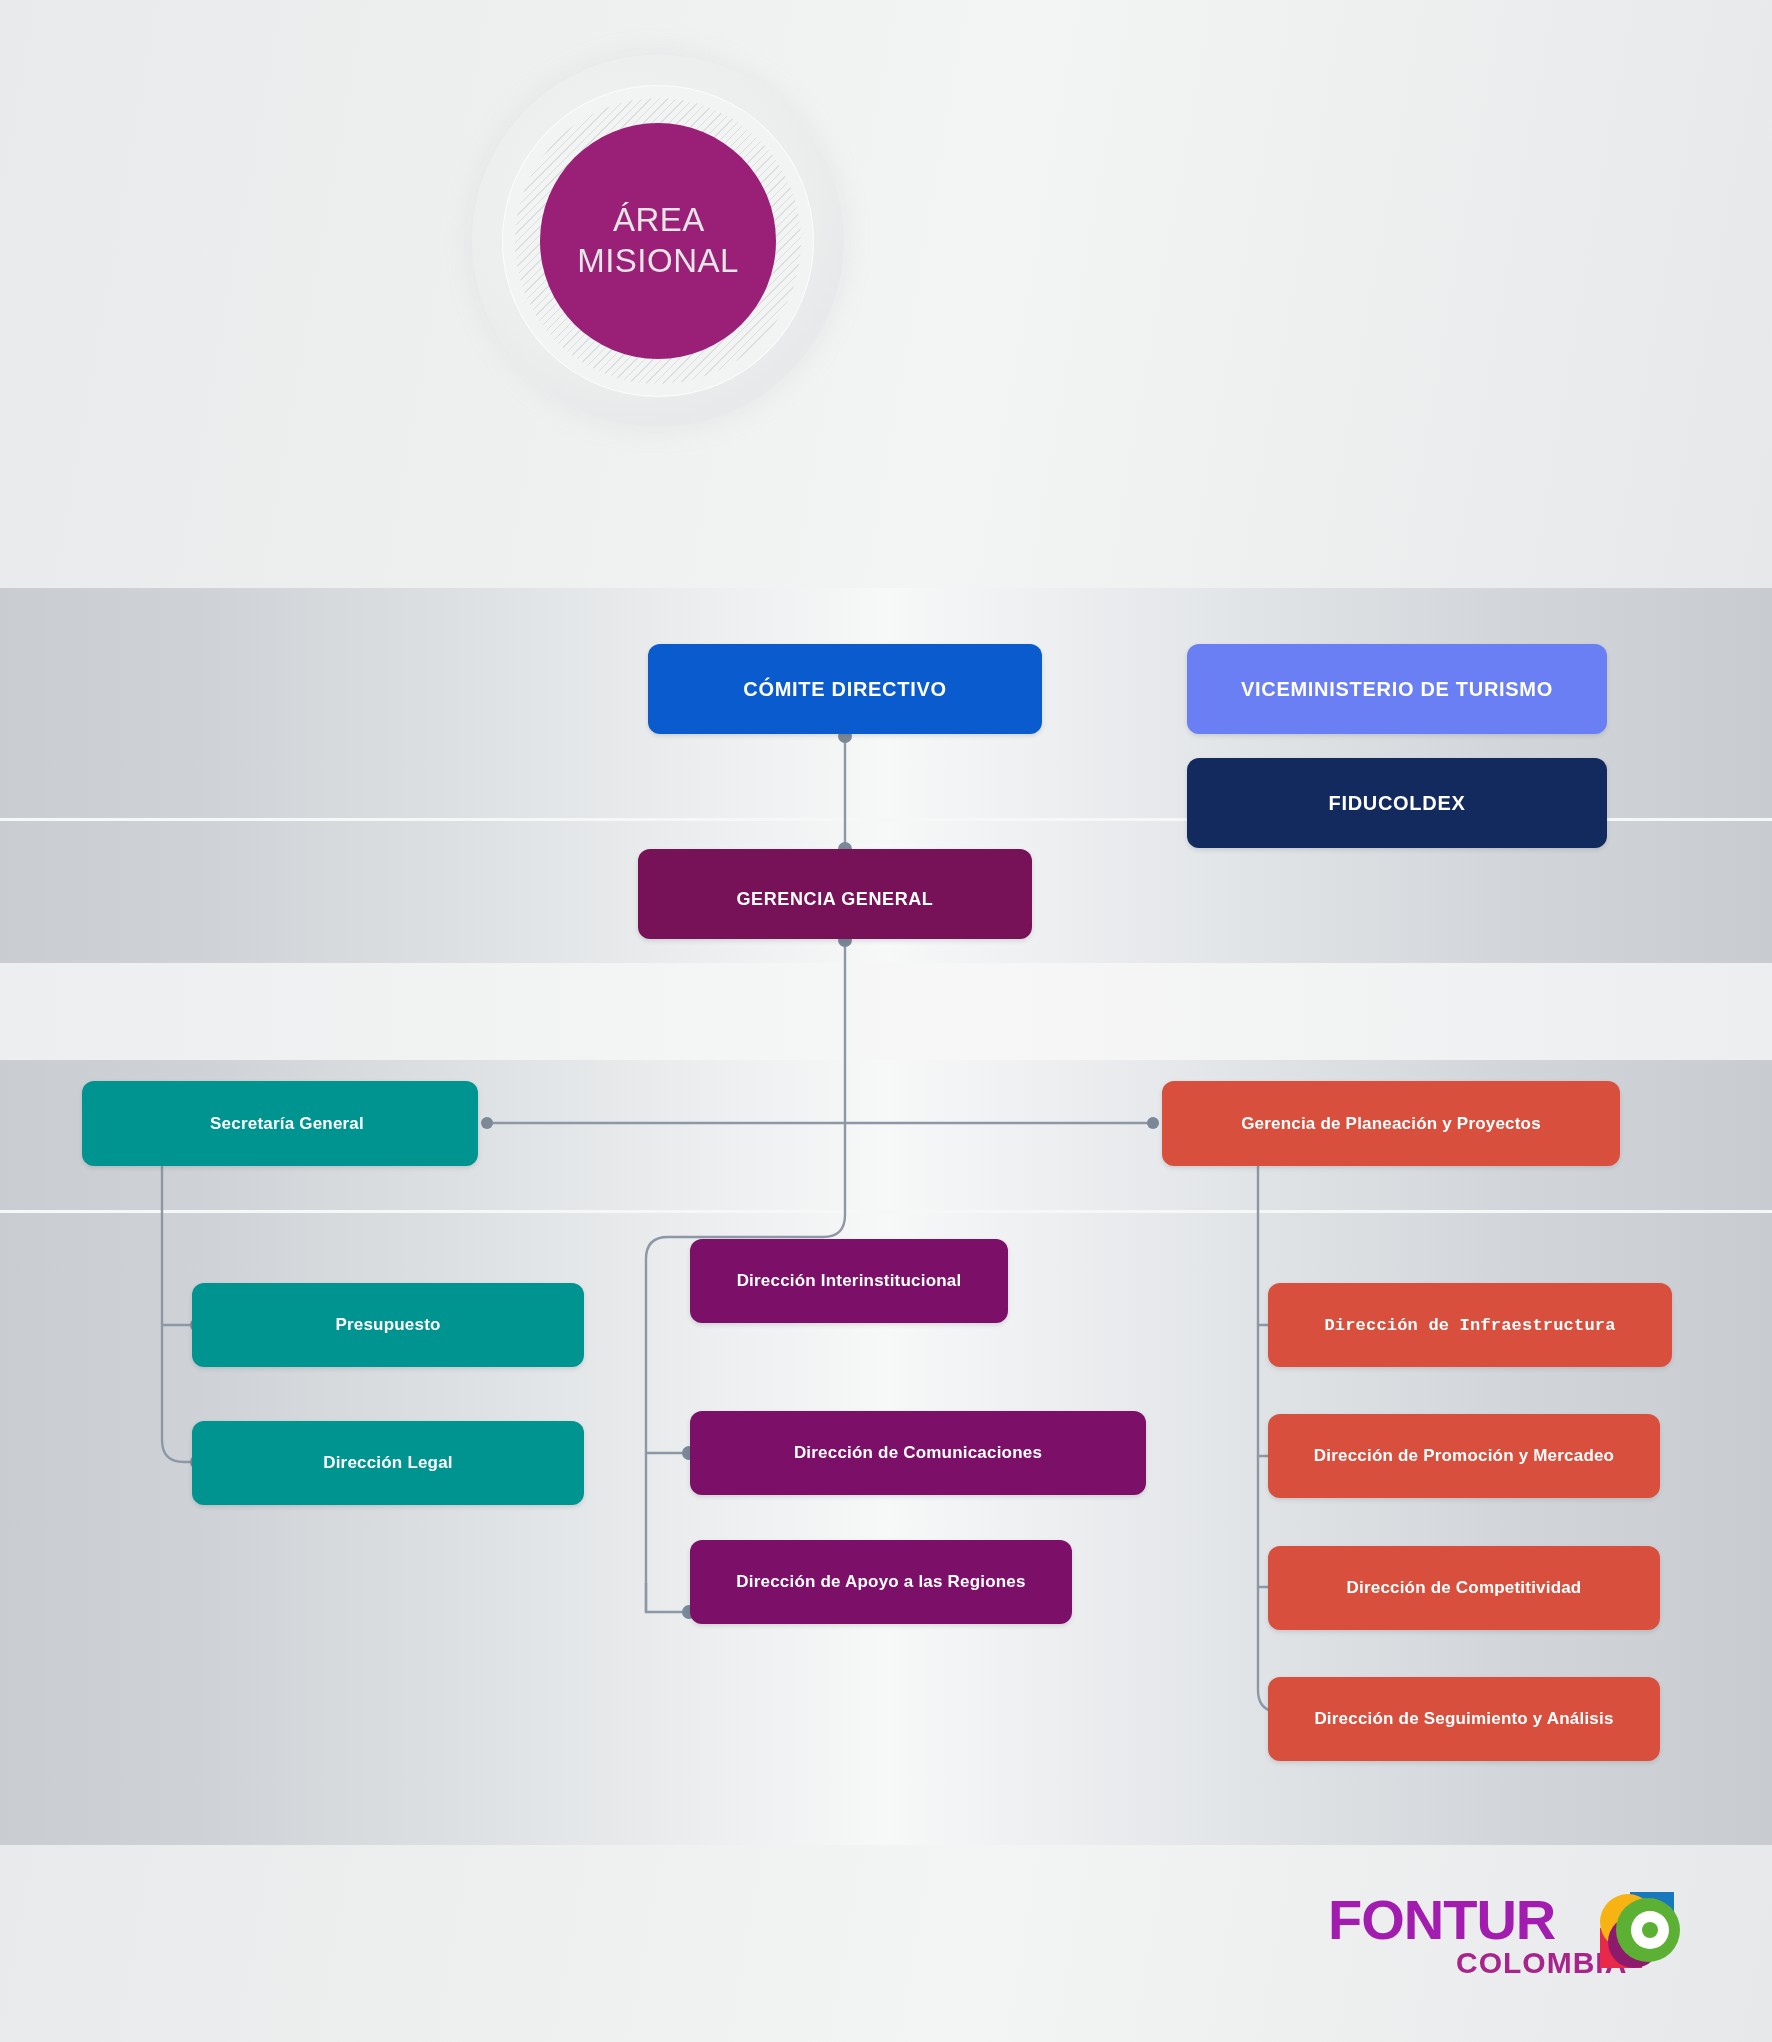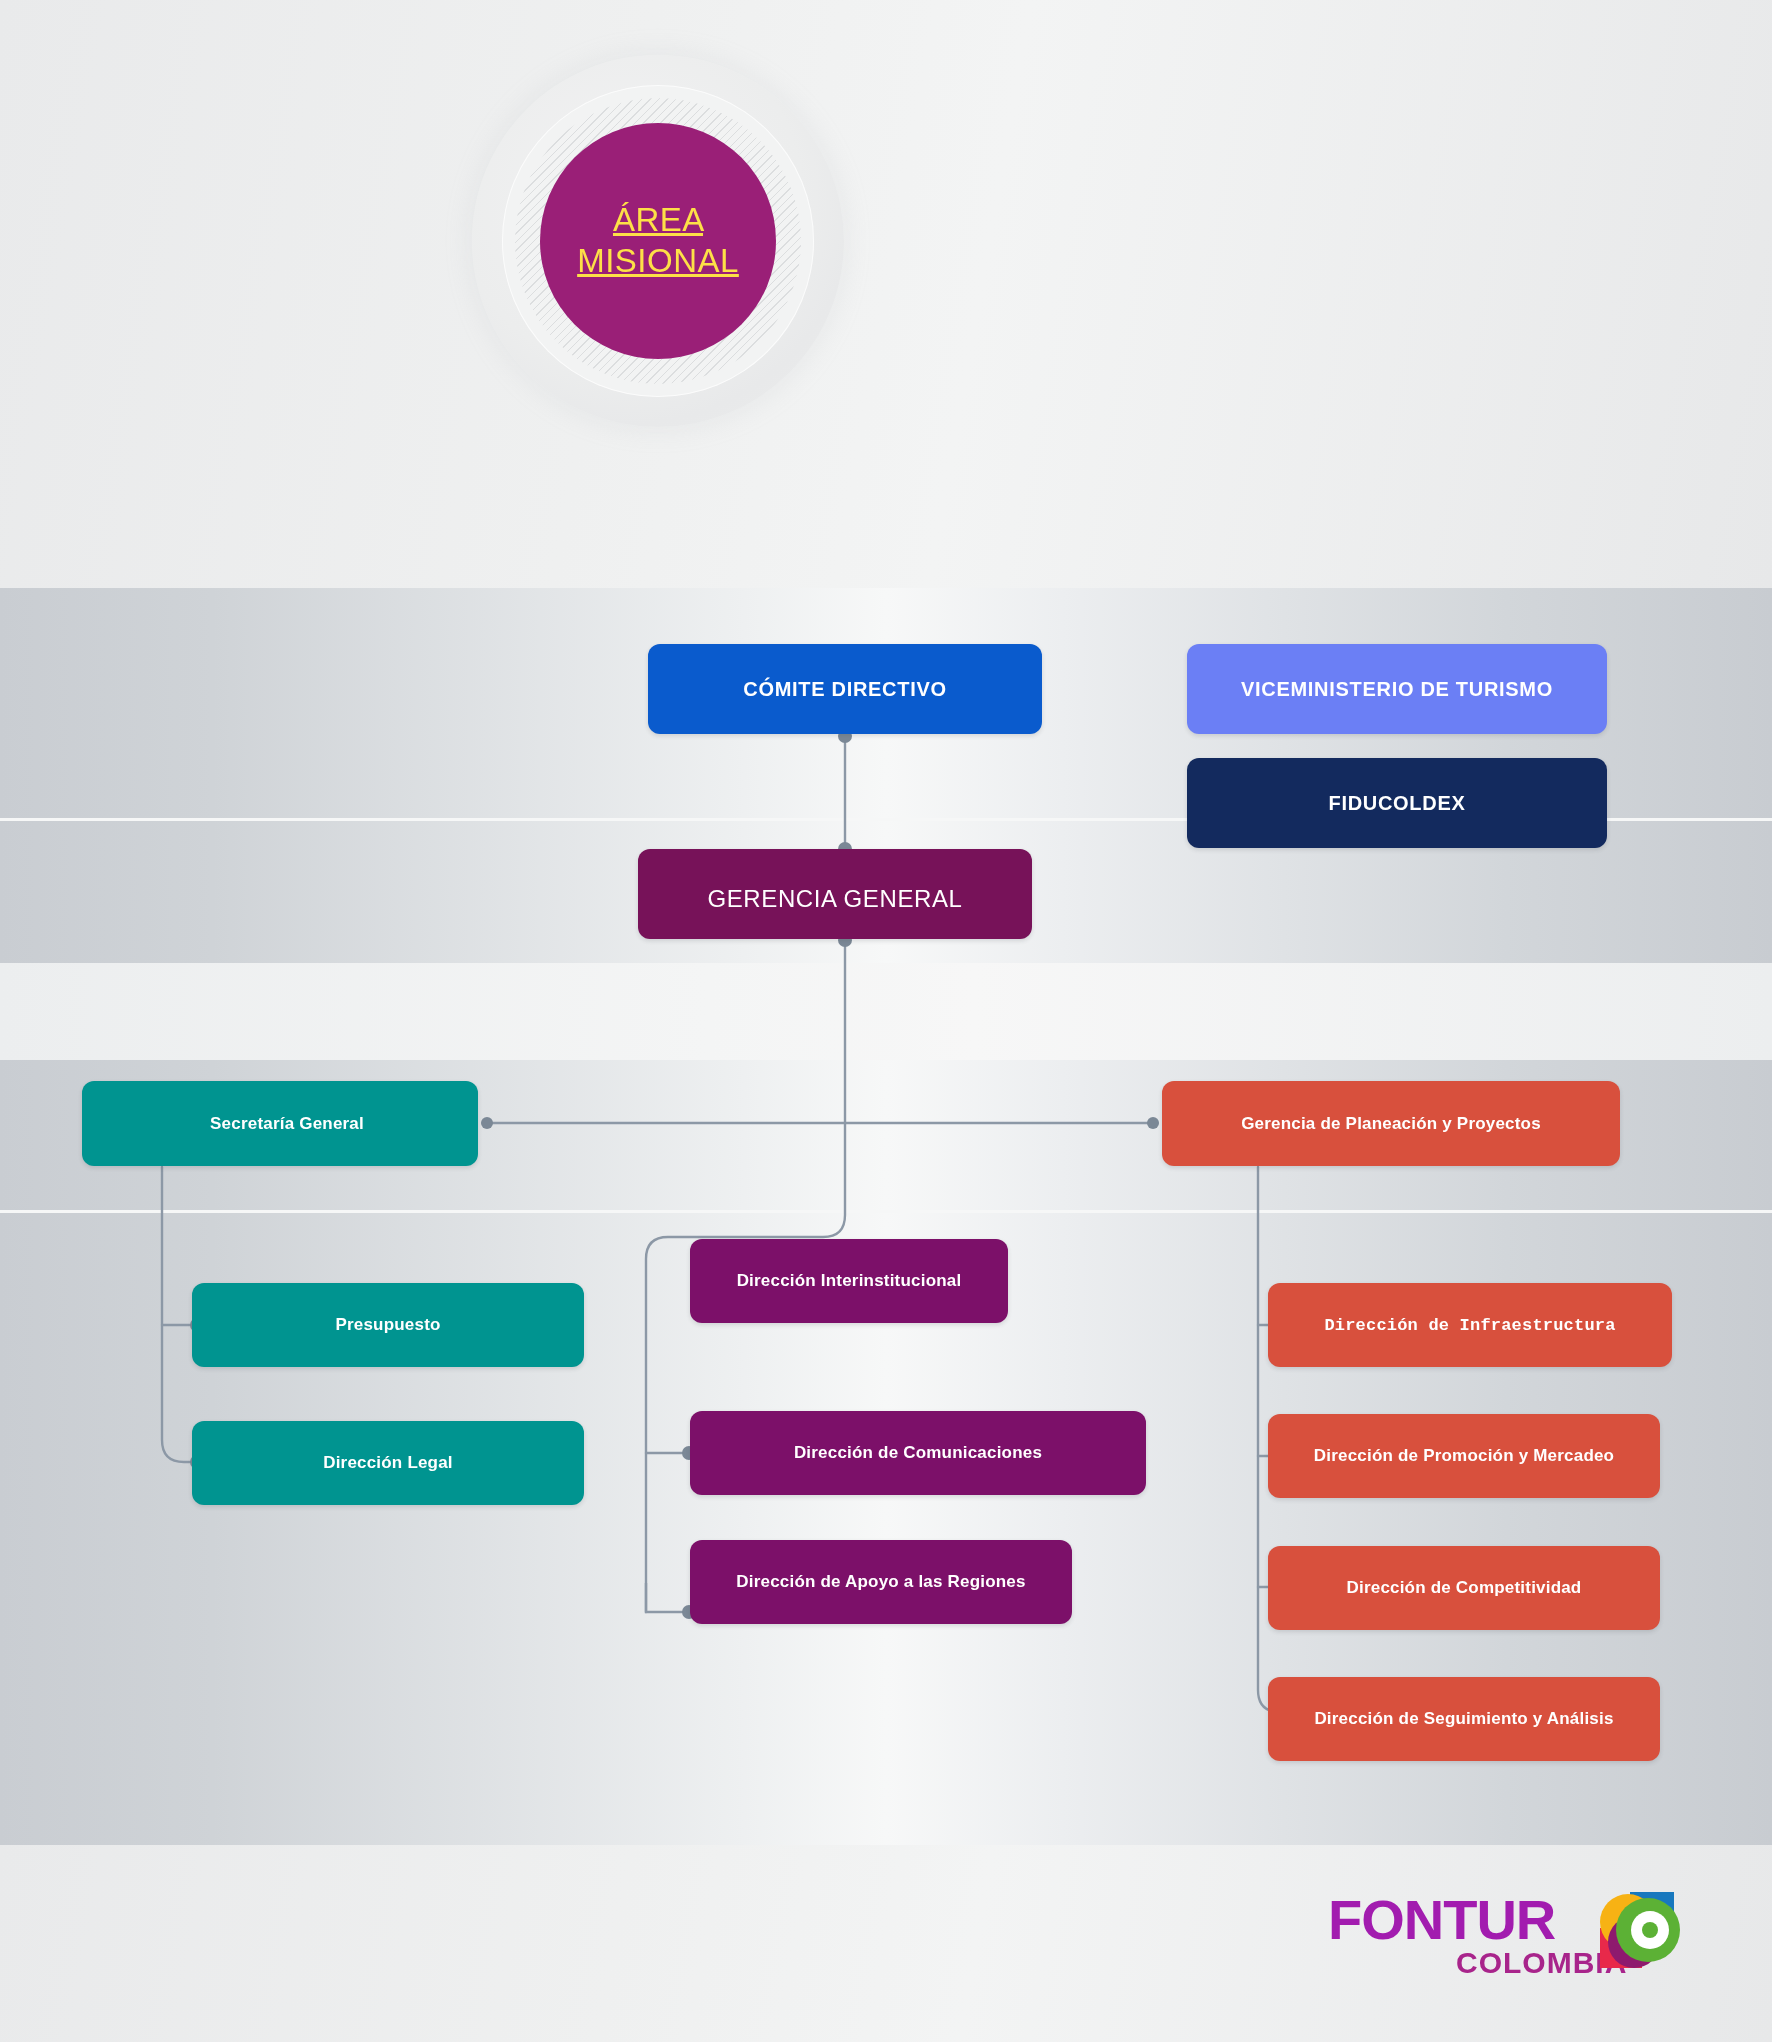--- a/index.html
+++ b/index.html
@@ -76,27 +76,26 @@
   }
   .ring-core {
     left: 68px; top: 68px;
     width: 236px; height: 236px;
     background: #9a1f77;
     display: flex;
     align-items: center;
     justify-content: center;
   }
   .hero-label {
-    color: #fde047;
+    color: #e5e5e5;
     font-size: 33px;
     font-weight: 300;
     line-height: 1.24;
     text-align: center;
     letter-spacing: 0.5px;
-    text-decoration: underline;
   }
 
   
   #wires {
     position: absolute;
     left: 0; top: 0;
     width: 1772px; height: 2042px;
     pointer-events: none;
   }
 
@@ -117,21 +116,21 @@
 
   .n-comite      { background: #0a5bcd; }
   .n-vice        { background: #6b7ff5; }
   .n-fiduc       { background: #132a5e; }
   .n-gerencia    { background: #771259; }
   .n-teal        { background: #009490; }
   .n-purple      { background: #7c1069; }
   .n-red         { background: #d8503d; }
 
   .cap-big   { font-size: 20px; font-weight: 700; letter-spacing: 0.7px; }
-  .cap-mid   { font-size: 24px; font-weight: 400; letter-spacing: 0.6px; margin-top: 10px; }
+  .cap-mid   { font-size: 18px; font-weight: 700; letter-spacing: 0.6px; margin-top: 10px; }
   .cap-small { font-size: 17px; font-weight: 700; letter-spacing: 0.2px; }
 
   
   #logo {
     position: absolute;
     left: 1328px;
     top: 1890px;
     width: 352px;
     height: 96px;
   }

